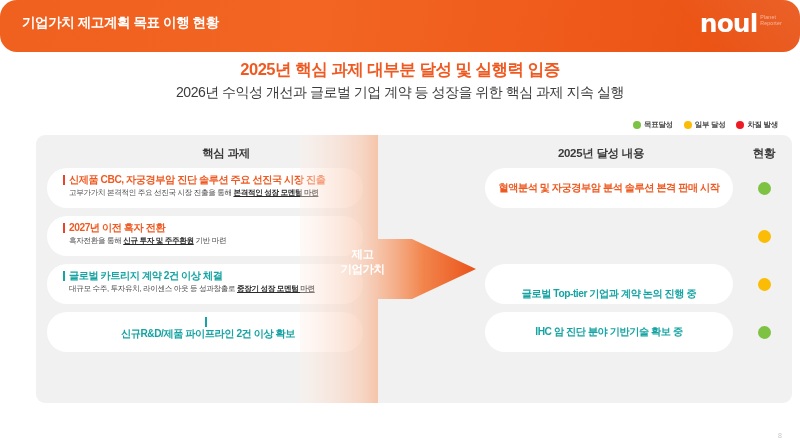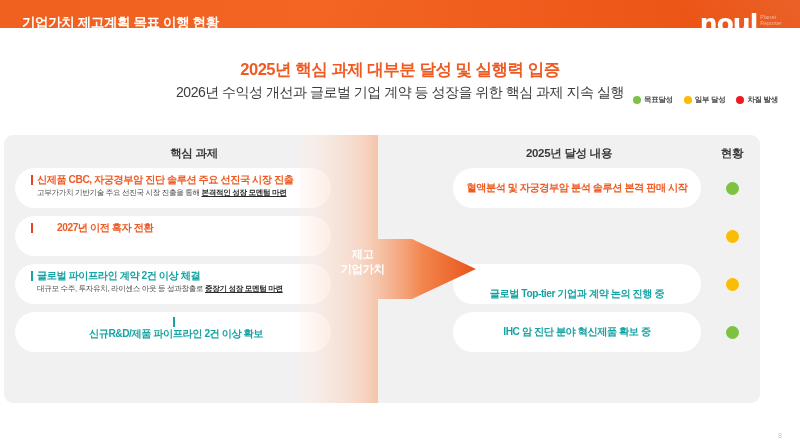--- a/index.html
+++ b/index.html
@@ -12,23 +12,24 @@
     background: #ffffff;
     font-family: "Liberation Sans", "DejaVu Sans", sans-serif;
     overflow: hidden;
     position: relative;
   }
 
   
   .header {
     position: absolute;
     left: 0; top: 0;
-    width: 800px; height: 28px;
+    width: 800px; height: 52px;
     background: linear-gradient(100deg, #f0601f 0%, #f26522 40%, #ef5a1b 72%, #e85011 100%);
     overflow: hidden;
+    border-radius: 17px;
   }
   .header::after {
     content: "";
     position: absolute;
     right: -40px; top: -60px;
     width: 220px; height: 180px;
     background: linear-gradient(215deg, rgba(255,255,255,0.16) 0%, rgba(255,255,255,0.0) 60%);
     transform: rotate(18deg);
     pointer-events: none;
   }
@@ -84,21 +85,21 @@
     text-align: center;
     font-size: 14px;
     font-weight: normal;
     color: #3c3c3c;
     letter-spacing: -0.5px;
   }
 
   
   .legend {
     position: absolute;
-    right: 22px; top: 95px;
+    right: 22px; top: 120px;
     display: flex;
     align-items: flex-start;
     gap: 11px;
   }
   .legend-item {
     display: flex;
     align-items: center;
     gap: 3px;
   }
   .legend-dot {
@@ -110,21 +111,21 @@
     font-size: 7.5px;
     font-weight: bold;
     color: #4a4a4a;
     letter-spacing: -0.3px;
     white-space: nowrap;
   }
 
   
   .panel {
     position: absolute;
-    left: 4px; top: 135px;
+    left: 36px; top: 135px;
     width: 756px; height: 268px;
     background: #f1f1f1;
     border-radius: 9px;
   }
 
   .col-header {
     position: absolute;
     font-size: 11.5px;
     font-weight: bold;
     color: #3a3a3a;
@@ -271,64 +272,65 @@
   <div class="col-header result">2025년 달성 내용</div>
   <div class="col-header status">현황</div>
 
   <div class="rows" id="rows">
       <div class="row">
         <div class="task-card">
           <div class="task-title" style="color: rgb(239, 90, 34);">
             <span class="task-bar" style="background: rgb(232, 68, 42);"></span>
             <span>신제품 CBC, 자궁경부암 진단 솔루션  주요 선진국 시장 진출</span>
           </div>
-          <div class="task-sub"><span>고부가가치 기반기술 주요 선진국 시장 진출을 통해 </span><span class="emph">본격적인 성장 모멘텀 마련</span><span></span></div>
+          <div class="task-sub"><span>고부가가치 본격적인 주요 선진국 시장 진출을 통해 </span><span class="emph">본격적인 성장 모멘텀 마련</span><span></span></div>
         </div>
         <div class="result-card">
           <div class="result-text" style="color: rgb(239, 90, 34);">혈액분석 및 자궁경부암 분석 솔루션 본격 판매 시작</div>
         </div>
         <div class="status-cell">
           <span class="status-dot" title="목표달성" style="background: rgb(125, 194, 67);"></span>
         </div>
       </div>
       <div class="row">
         <div class="task-card">
-          <div class="task-title" style="color: rgb(239, 90, 34); gap: 20px;">
+          <div class="task-title" style="color: rgb(239, 90, 34);">
             <span class="task-bar" style="background: rgb(232, 68, 42);"></span>
             <span>2027년 이전 흑자 전환</span>
           </div>
+          <div class="task-sub"><span>흑자전환을 통해 </span><span class="emph">신규 투자 및 주주환원</span><span> 기반 마련</span></div>
         </div>
         <div class="status-cell">
           <span class="status-dot" title="일부 달성" style="background: rgb(251, 188, 5);"></span>
         </div>
       </div>
       <div class="row">
         <div class="task-card">
           <div class="task-title" style="color: rgb(22, 163, 163);">
             <span class="task-bar" style="background: rgb(22, 163, 163);"></span>
-            <span>글로벌 파이프라인 계약 2건 이상 체결</span>
+            <span>글로벌 카트리지 계약 2건 이상 체결</span>
           </div>
           <div class="task-sub"><span>대규모 수주, 투자유치, 라이센스 아웃 등 성과창출로 </span><span class="emph">중장기 성장 모멘텀 마련</span><span></span></div>
         </div>
         <div class="result-card">
           <div class="result-text" style="color: rgb(22, 163, 163); margin-top: 20px;">글로벌 Top-tier 기업과 계약 논의 진행 중</div>
         </div>
         <div class="status-cell">
           <span class="status-dot" title="일부 달성" style="background: rgb(251, 188, 5);"></span>
         </div>
       </div>
       <div class="row">
         <div class="task-card">
           <div class="task-title" style="color: rgb(22, 163, 163); flex-direction: column;">
             <span class="task-bar" style="background: rgb(22, 163, 163);"></span>
             <span>신규R&amp;D/제품 파이프라인 2건 이상 확보</span>
           </div>
         </div>
         <div class="result-card">
-          <div class="result-text" style="color: rgb(22, 163, 163);">IHC 암 진단 분야 혁신제품 확보 중</div>
+          <div class="result-text" style="color: rgb(22, 163, 163);">IHC 암 진단 분야 기반기술 확보 중</div>
         </div>
         <div class="status-cell">
           <span class="status-dot" title="목표달성" style="background: rgb(125, 194, 67);"></span>
         </div>
       </div>
     </div>
 </div>
 
 <div class="arrow-wrap">
   <svg width="180" height="268" viewBox="0 0 180 268">

